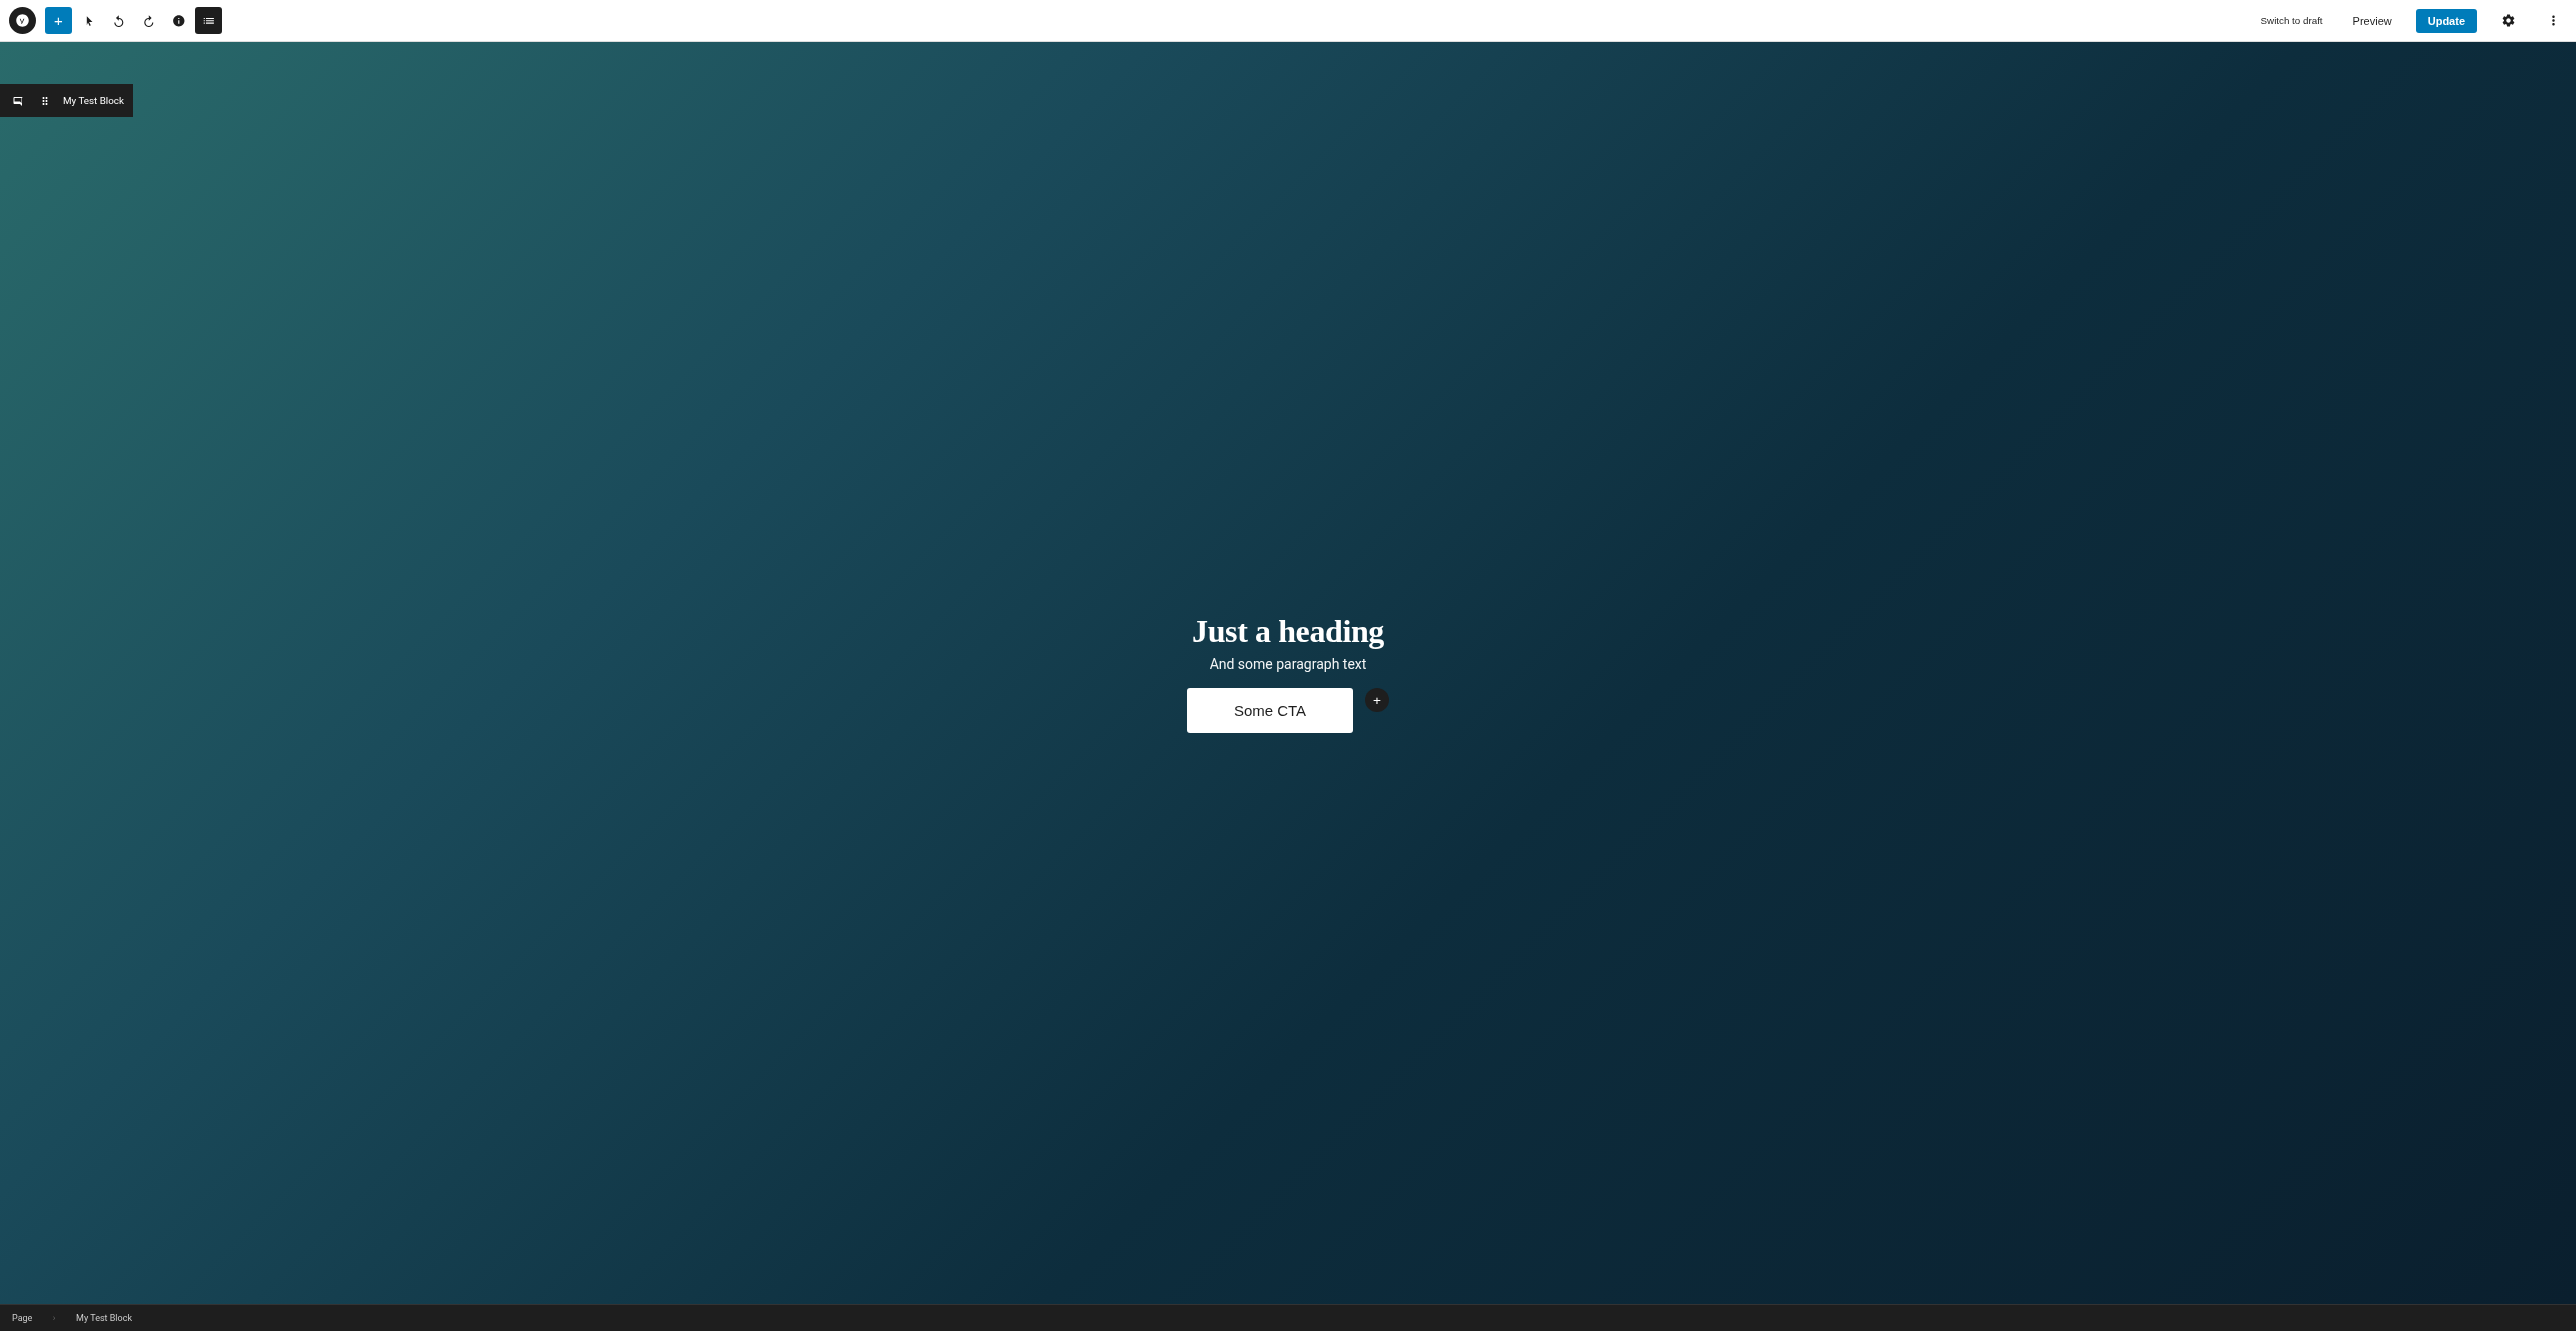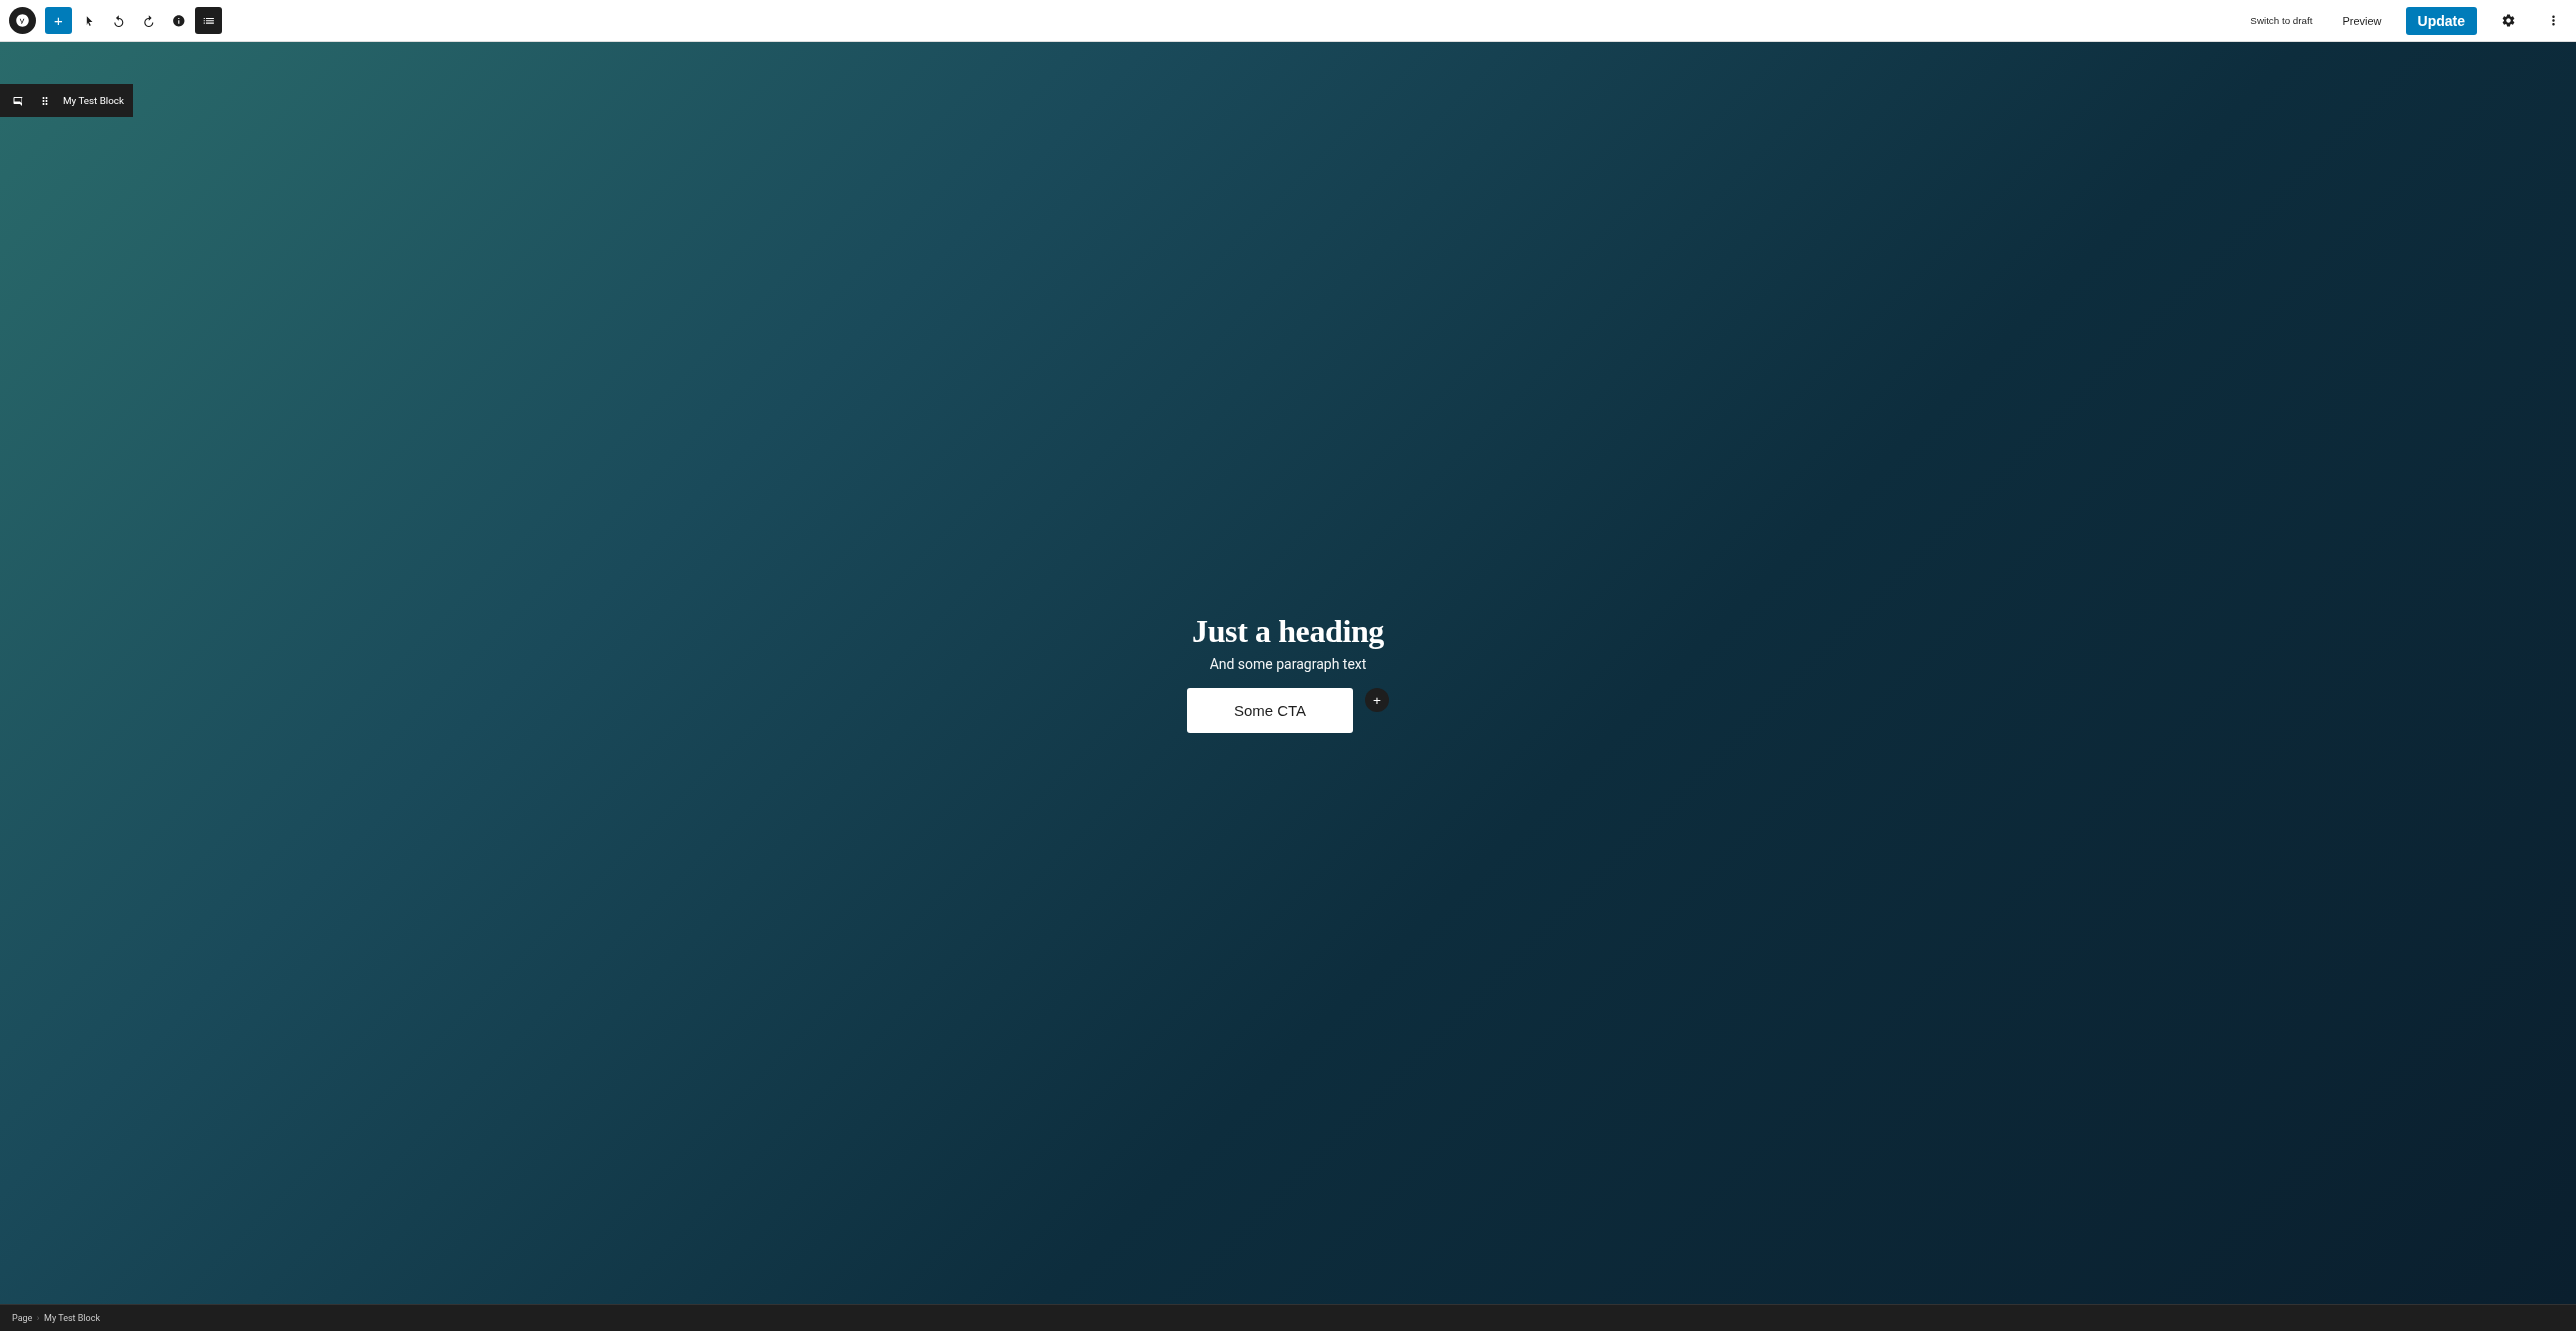--- a/index.html
+++ b/index.html
@@ -90,21 +90,21 @@
       padding: 4.5px 6px;
       border-radius: 3px;
     }
 
     .btn-update {
       background: #007cba;
       color: white;
       border: none;
       border-radius: 3px;
       padding: 6px 12px;
-      font-size: 14px;
+      font-size: 11px;
       font-weight: 600;
       cursor: pointer;
     }
 
     .toolbar-icon-btn {
       width: 27px;
       height: 27px;
       border: none;
       background: transparent;
       border-radius: 3px;
@@ -215,20 +215,21 @@
 
     
     .breadcrumb-bar {
       background: #1e1e1e;
       border-top: 0.8px solid #333;
       height: 27px;
       display: flex;
       align-items: center;
       padding: 0 12px;
       flex-shrink: 0;
+      gap: 16px;
     }
     .breadcrumb-item {
       color: #ccc;
       font-size: 9px;
       cursor: pointer;
     }
     .breadcrumb-separator {
       color: #666;
       margin: 0 4.5px;
       font-size: 9px;

